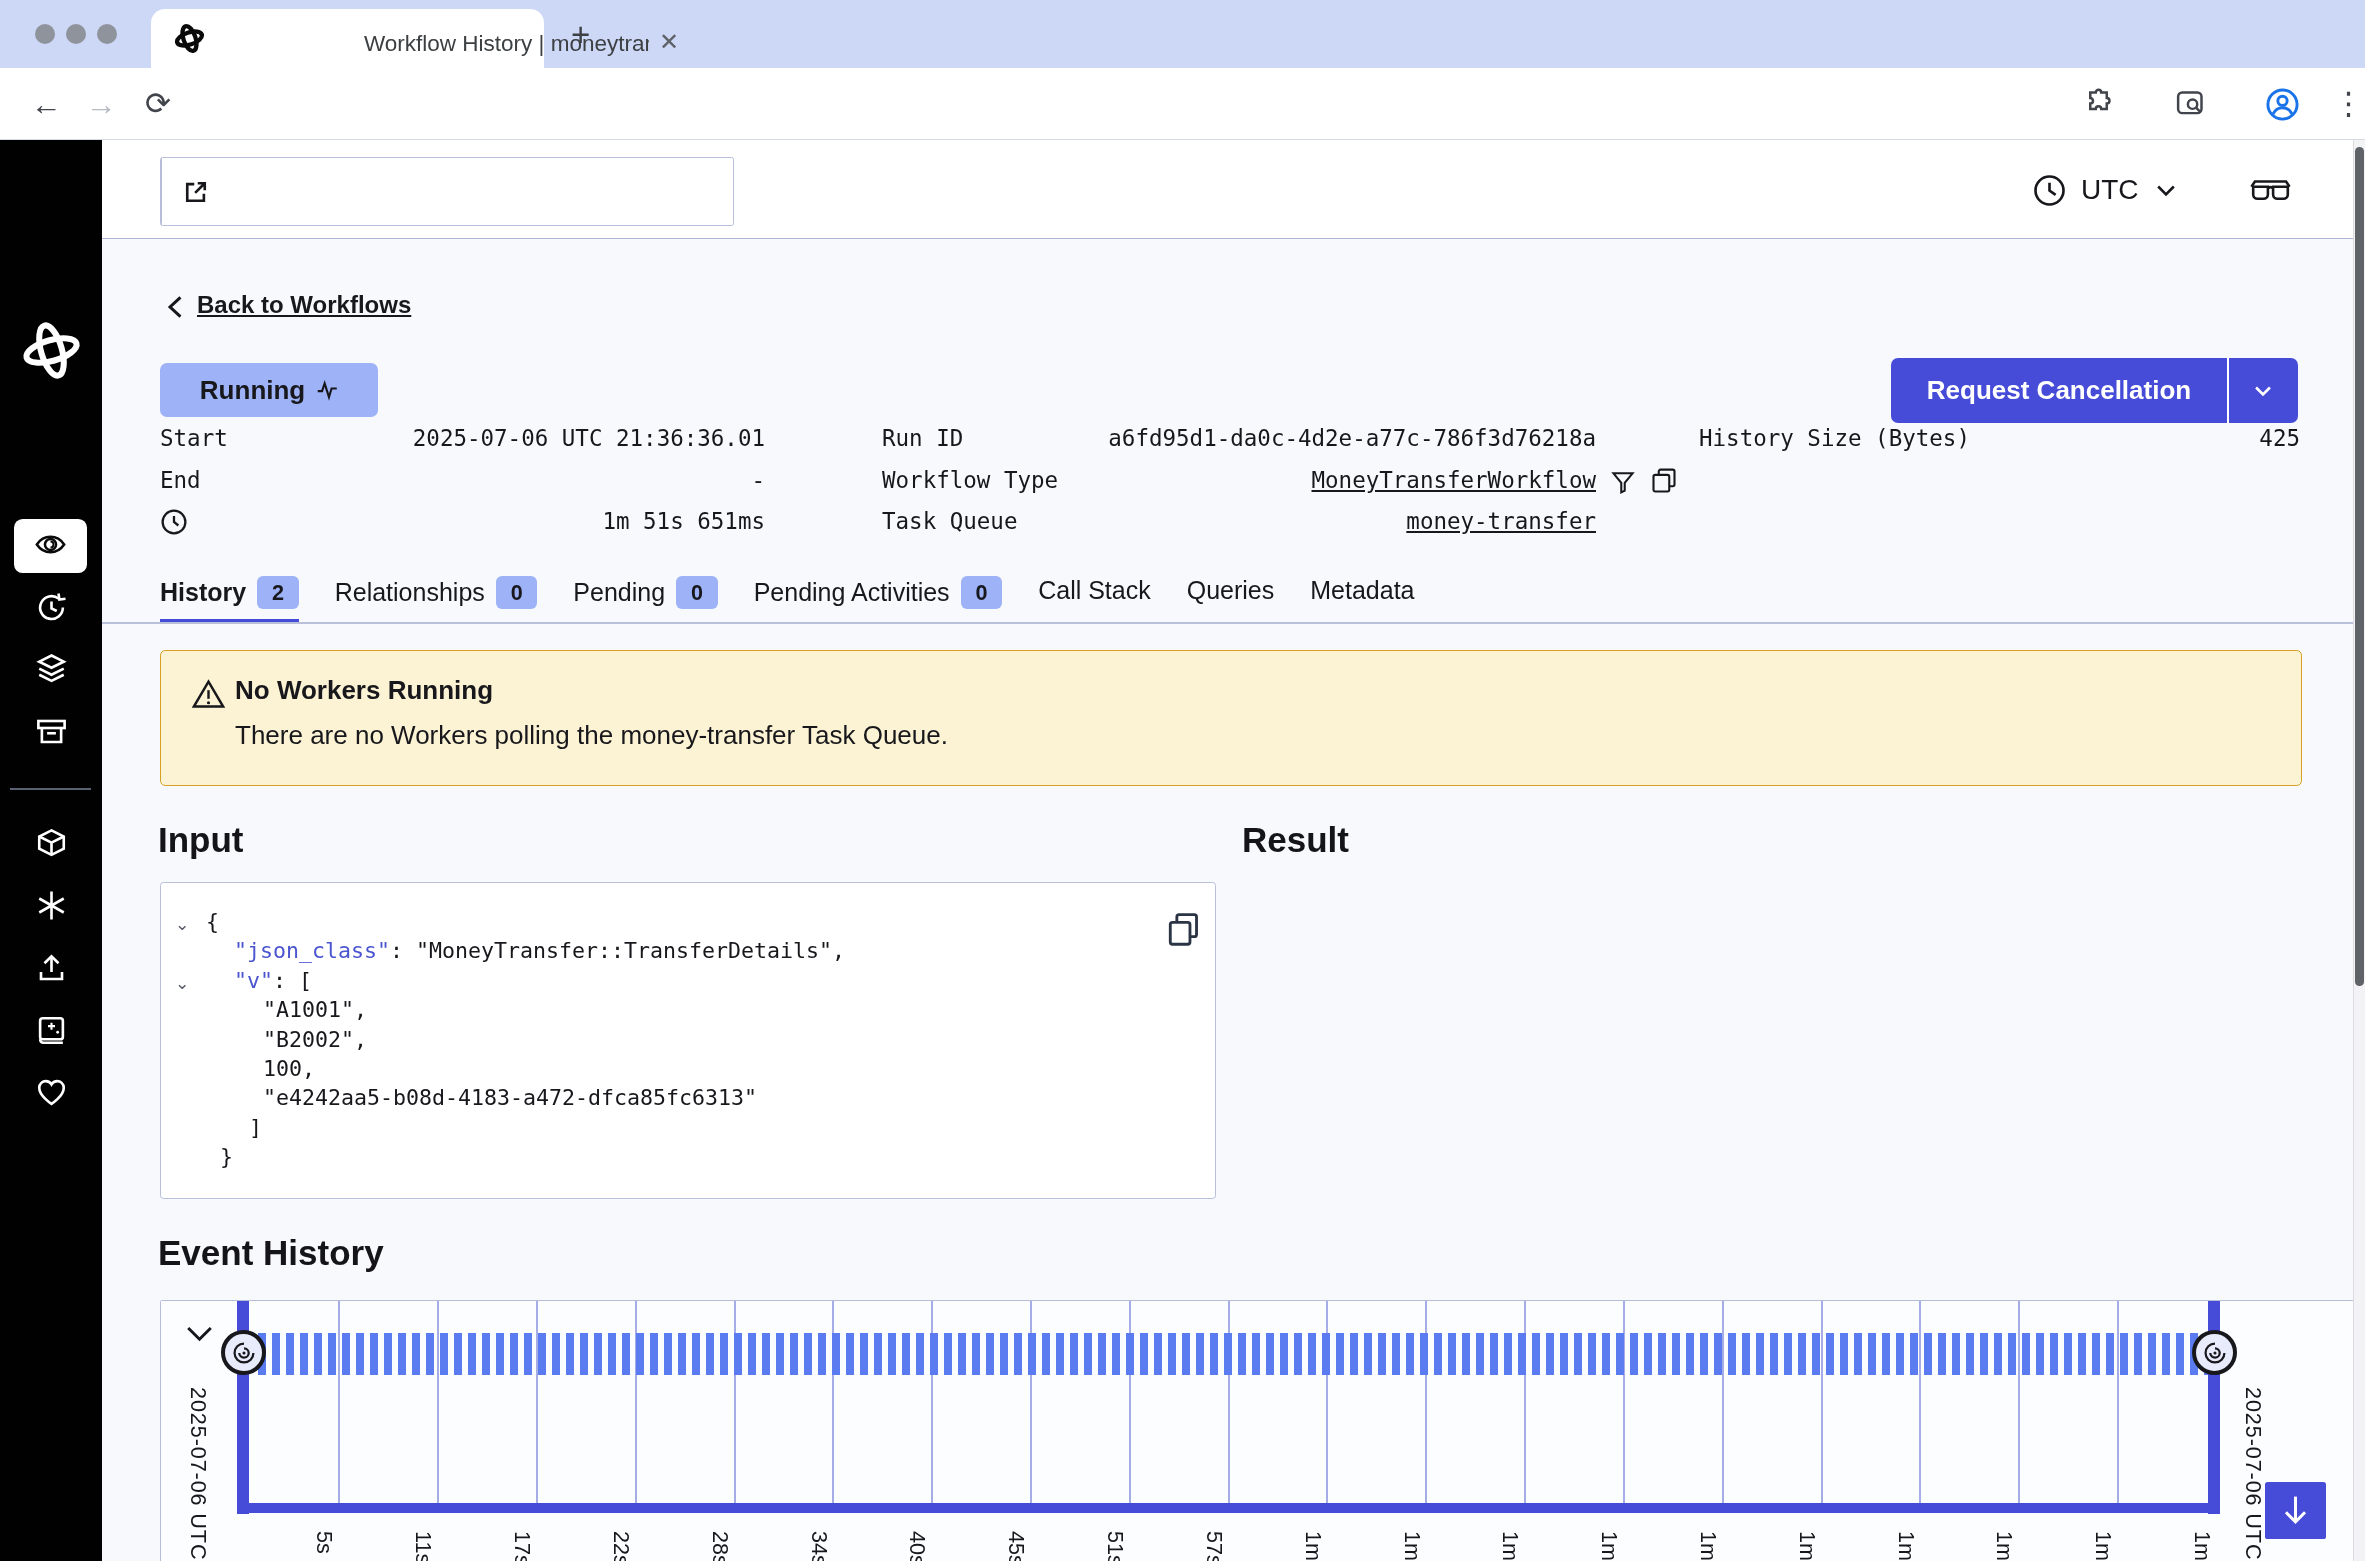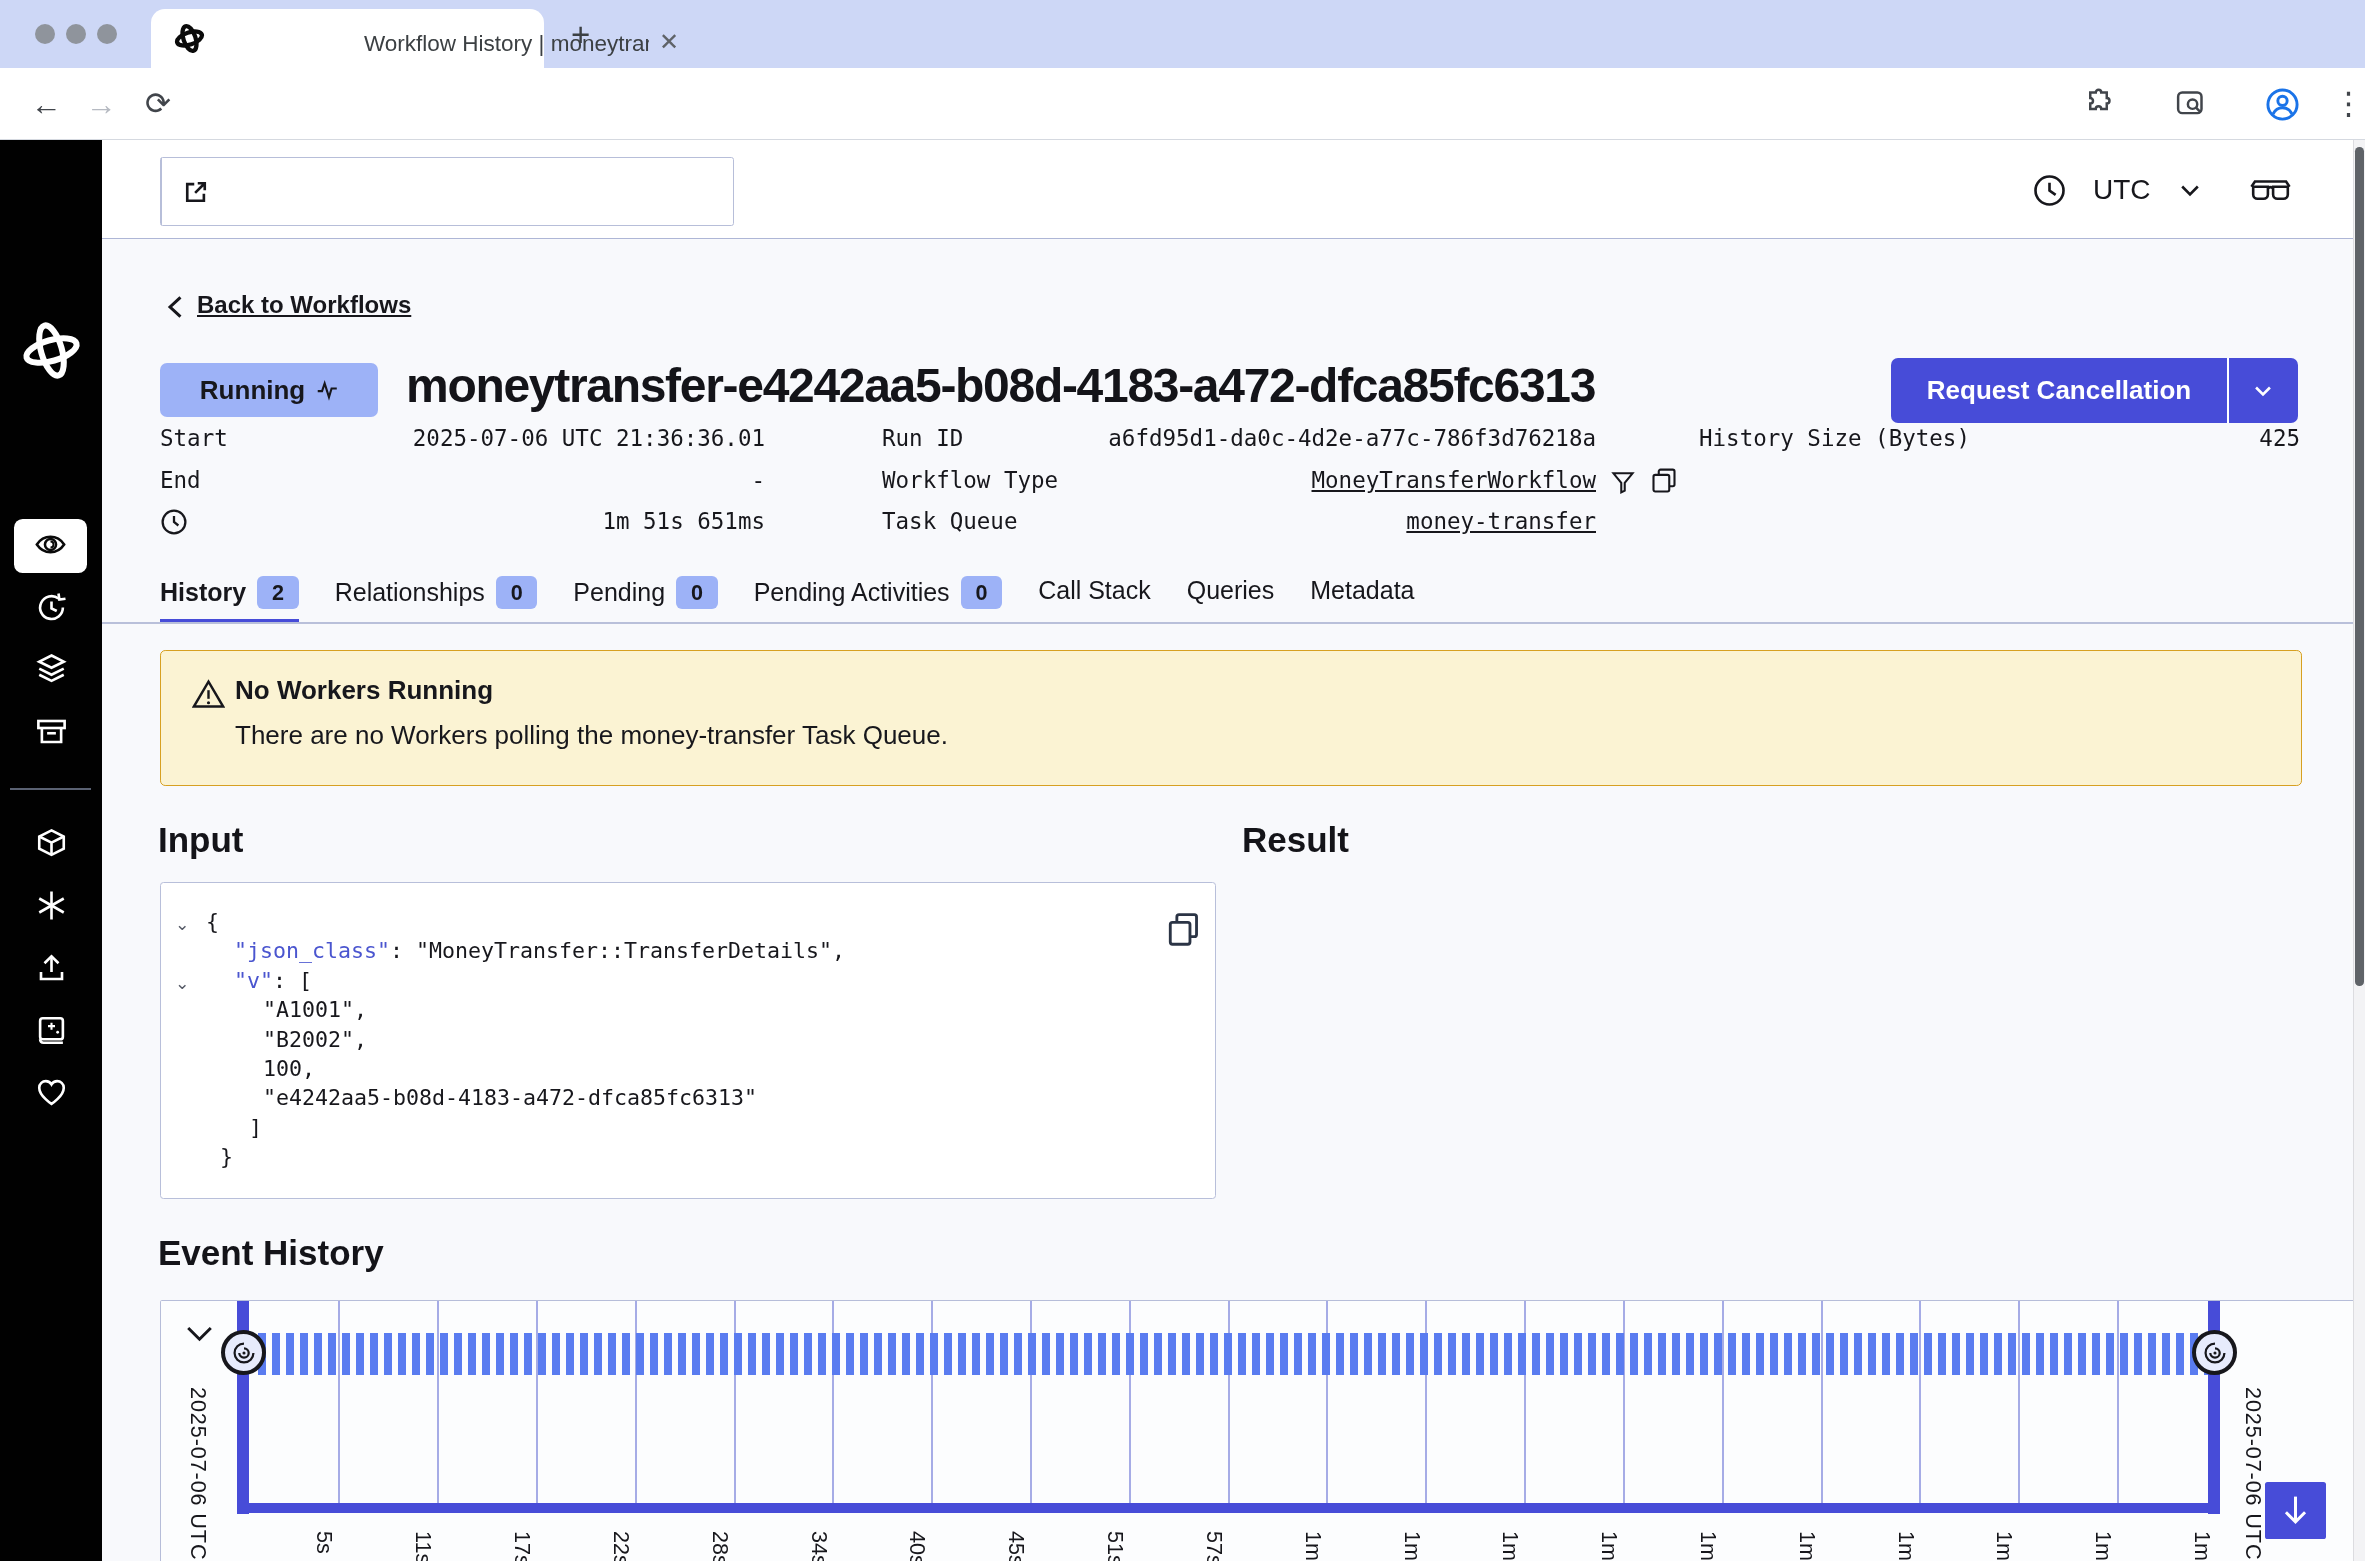--- a/index.html
+++ b/index.html
@@ -24,21 +24,21 @@
   #sidebar{left:0;top:140px;width:102px;height:1421px;background:#010101;}
   .side-ic{left:34px;width:35px;height:35px;}
   #side-active{left:14px;top:379px;width:73px;height:54px;background:#fff;border-radius:8.6px;}
   #side-divider{left:10.4px;top:648px;width:81px;height:1.7px;background:#5a6172;}
   
   #topbar{left:102px;top:140px;width:2251px;height:98px;background:#fff;}
   #ns-box{left:160px;top:157px;width:572px;height:67px;border:1.7px solid #b7bed9;border-radius:2.6px;background:#fff;display:flex;align-items:center;}
   #ns-main{flex:1;display:flex;align-items:center;gap:15.6px;padding-left:28px;height:100%;}
   #ns-ext{width:67px;height:100%;border-left:1.7px solid #b7bed9;display:flex;align-items:center;justify-content:center;}
   #ns-label{font-size:25px;color:#17171c;}
-  #utc-group{left:2032px;top:169px;height:42px;display:flex;align-items:center;gap:26px;}
+  #utc-group{left:2032px;top:169px;height:42px;display:flex;align-items:center;gap:14px;}
   #utc-label{font-size:28px;color:#17171c;}
   #topbar-divider{left:102px;top:238px;width:2251px;height:1.7px;background:#aeb6d6;}
   
   #content{left:102px;top:239px;width:2251px;height:1322px;background:#f8f9fc;}
   #back-link{left:197px;top:291px;font-size:24px;font-weight:700;color:#17171c;text-decoration:underline;}
   #status-badge{left:160px;top:363px;width:218px;height:54px;background:#9db2f7;border-radius:7px;display:flex;align-items:center;justify-content:center;gap:10.4px;}
   #status-badge span{font-size:26px;font-weight:700;color:#17171c;}
   #wf-title{left:406px;top:358px;font-size:48px;font-weight:700;letter-spacing:-1.3px;color:#141419;white-space:nowrap;}
   #cancel-btn{left:1891px;top:358px;width:407px;height:65px;background:#474cd8;border-radius:7px;display:flex;align-items:center;}
   #cancel-label{width:336px;text-align:center;font-size:26px;font-weight:600;color:#fff;}
@@ -247,21 +247,20 @@
     <path d="M19 4L7 15l12 11" fill="none" stroke="#17171c" stroke-width="3.5"></path>
   </svg>
   <a id="back-link" class="abs">Back to Workflows</a>
 
   <div id="status-badge" class="abs">
     <span>Running</span>
     <svg width="22.5" height="22.5" viewBox="0 0 26 26">
       <polyline points="2,14 7,14 10,5 15,21 18,11 24,11" fill="none" stroke="#17171c" stroke-width="2.4"></polyline>
     </svg>
   </div>
-  <div id="wf-title" class="abs">moneytransfer-e4242aa5-b08d-4183-a472-dfca85fc6313</div>
 
   <div id="cancel-btn" class="abs">
     <div id="cancel-label">Request Cancellation</div>
     <div id="cancel-split"></div>
     <div id="cancel-caret">
       <svg width="26" height="26" viewBox="0 0 30 30">
         <path d="M7 11l8 8 8-8" fill="none" stroke="#fff" stroke-width="3"></path>
       </svg>
     </div>
   </div>

